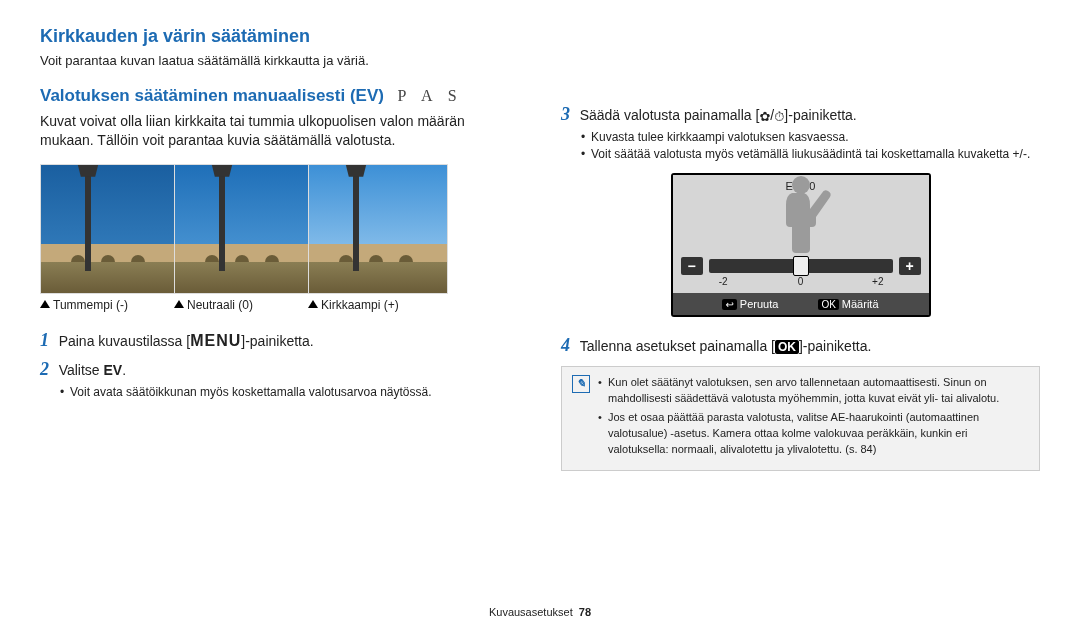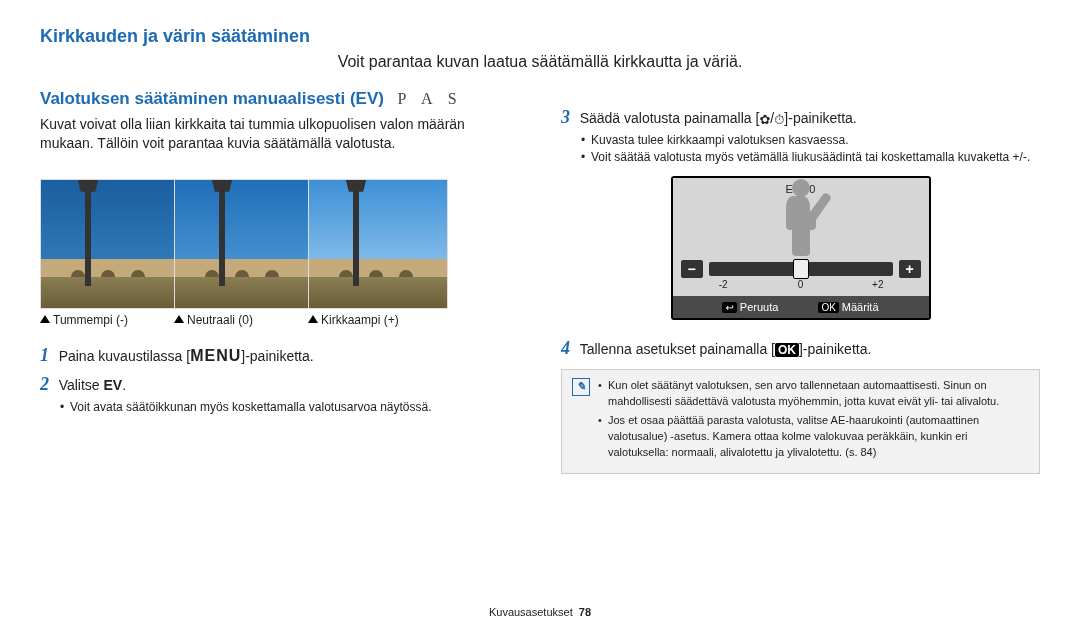--- a/index.html
+++ b/index.html
@@ -12,33 +12,33 @@
     height: 630px;
     padding: 26px 40px 20px 40px;
     position: relative;
   }
   h1 {
     color: #1d6bb3;
     font-size: 18px;
     font-weight: bold;
     margin-bottom: 6px;
   }
-  .subtitle { font-size: 16px; margin-bottom: 18px; text-align: center; }
+  .subtitle { font-size: 13px; margin-bottom: 18px; }
   .cols { display: flex; gap: 42px; }
   .col { flex: 1; }
   h2 {
     color: #1d6bb3;
     font-size: 17px;
     font-weight: bold;
     display: inline;
   }
   .modes { font-family: "Times New Roman", serif; letter-spacing: 6px; font-size: 16px; color:#444; margin-left:10px; }
   .intro { font-size: 14px; margin-top: 6px; line-height: 1.35; }
   .thumbs { display: flex; gap: 20px; margin-top: 14px; }
-  .thumb { width: 114px; margin-top: 12px; }
+  .thumb { width: 114px; }
   .thumb-img {
     width: 140px; height: 130px; position: relative;
     border: 1px solid #ddd;
     overflow: hidden;
   }
   .sky { position:absolute; inset:0; }
   .sky.dark  { background: linear-gradient(#1a5fa0, #3c87c6); }
   .sky.mid   { background: linear-gradient(#1f6fb8, #5aa3dd); }
   .sky.light { background: linear-gradient(#3d90d6, #a8d3f4); }
   .ground {

